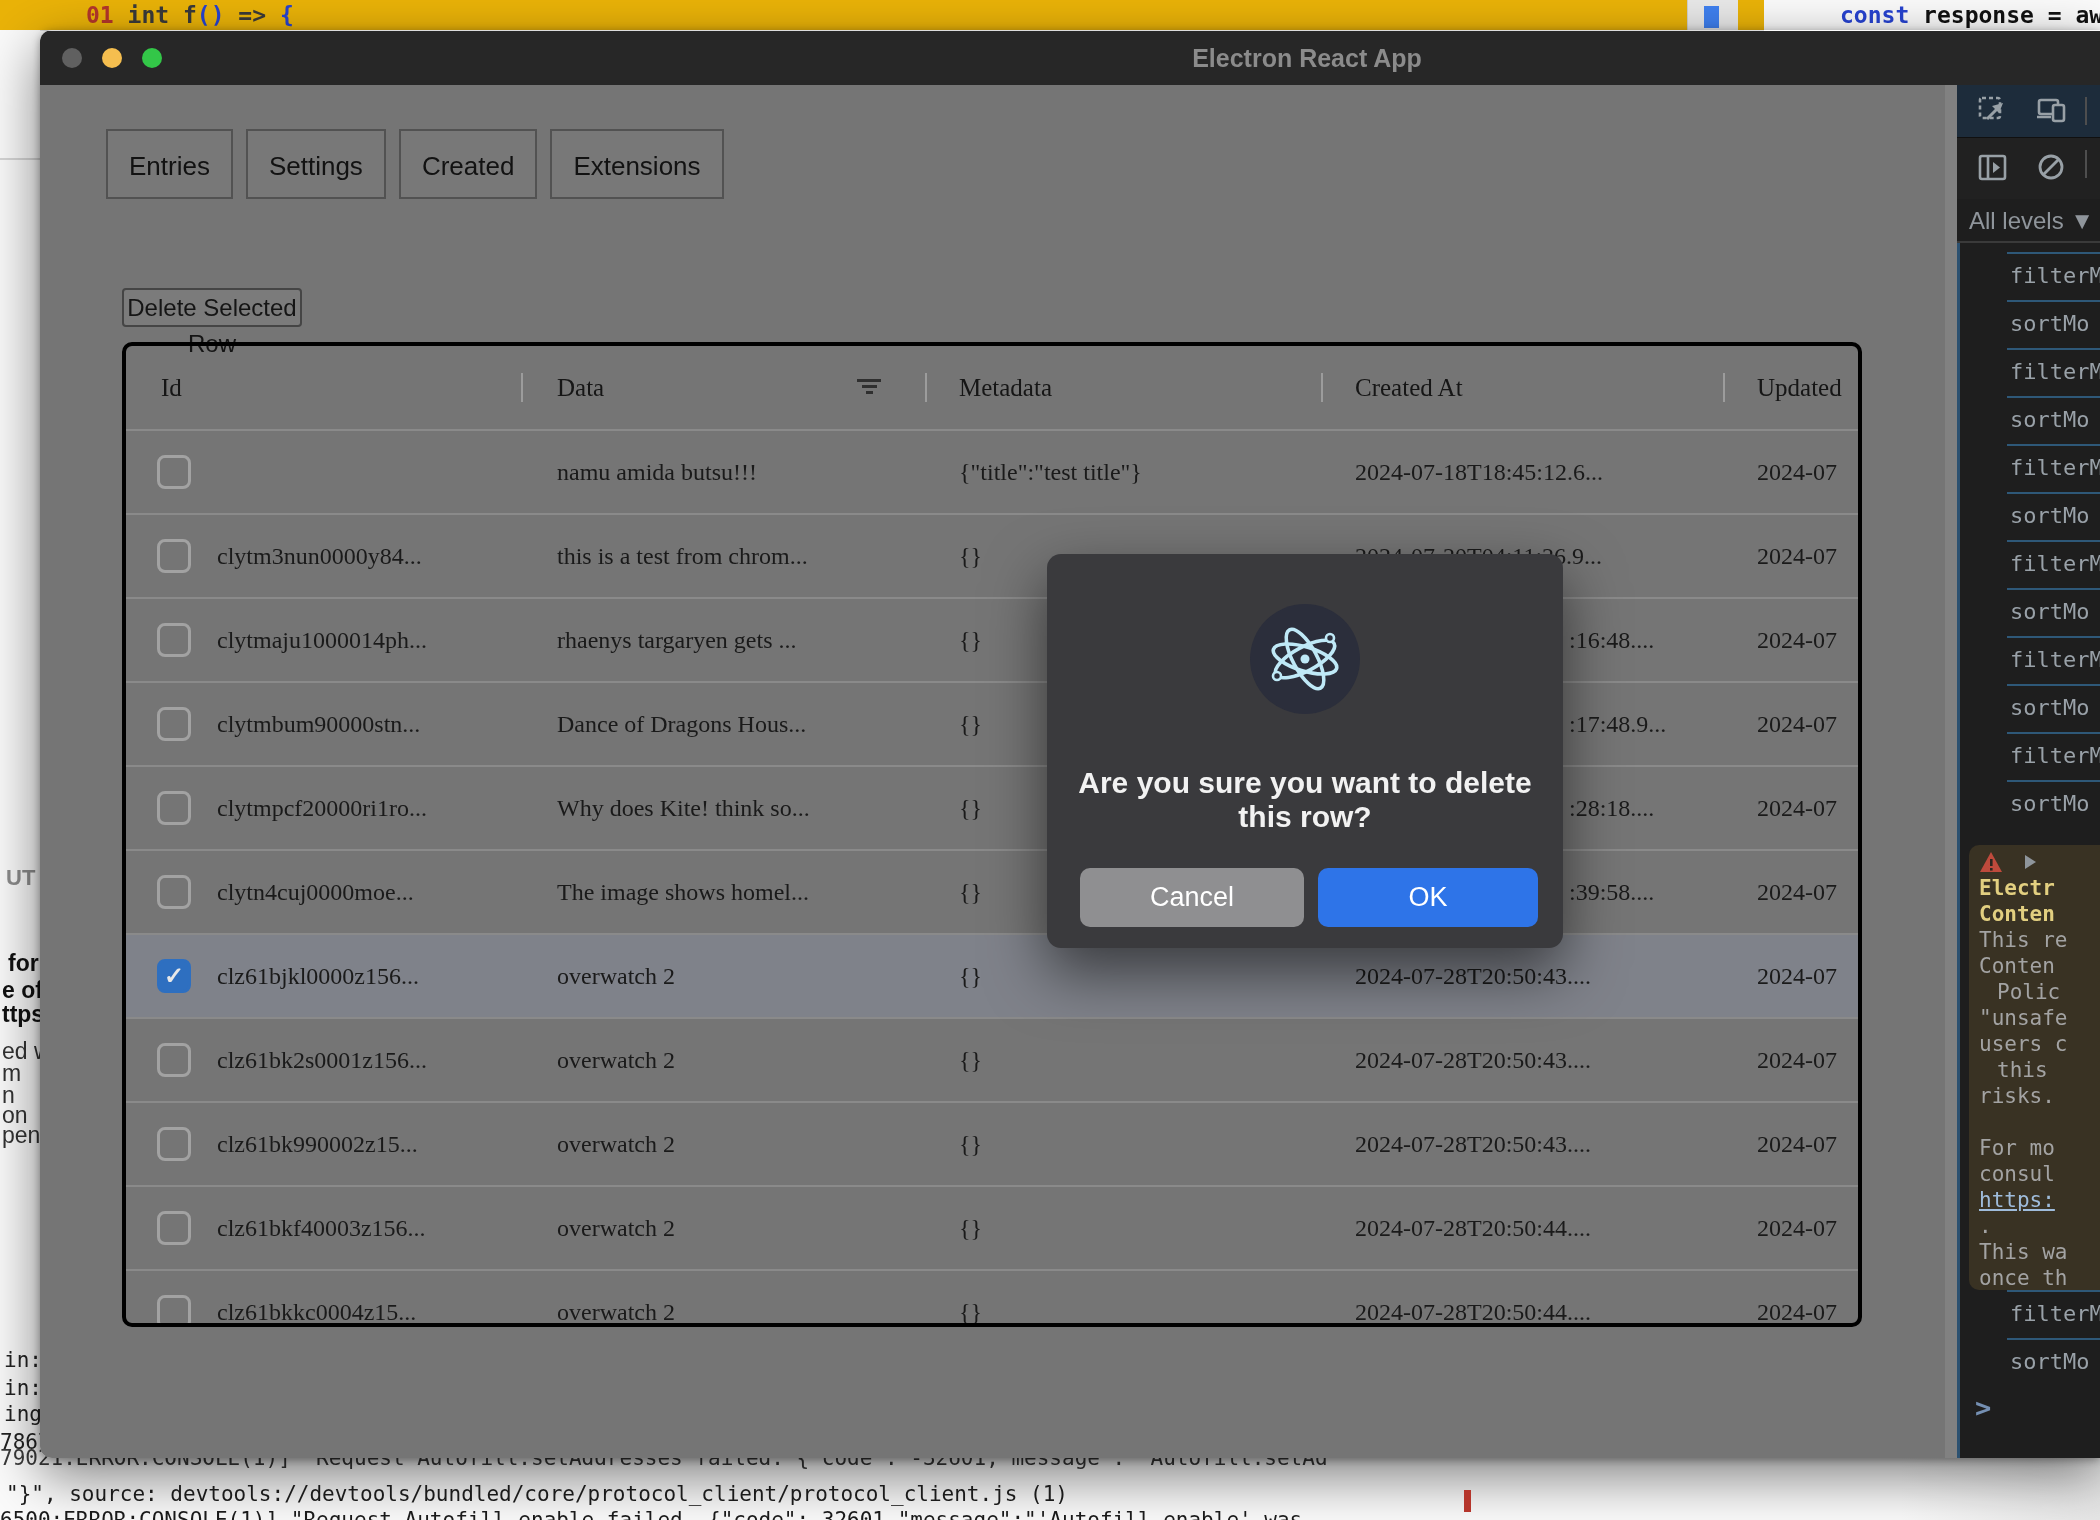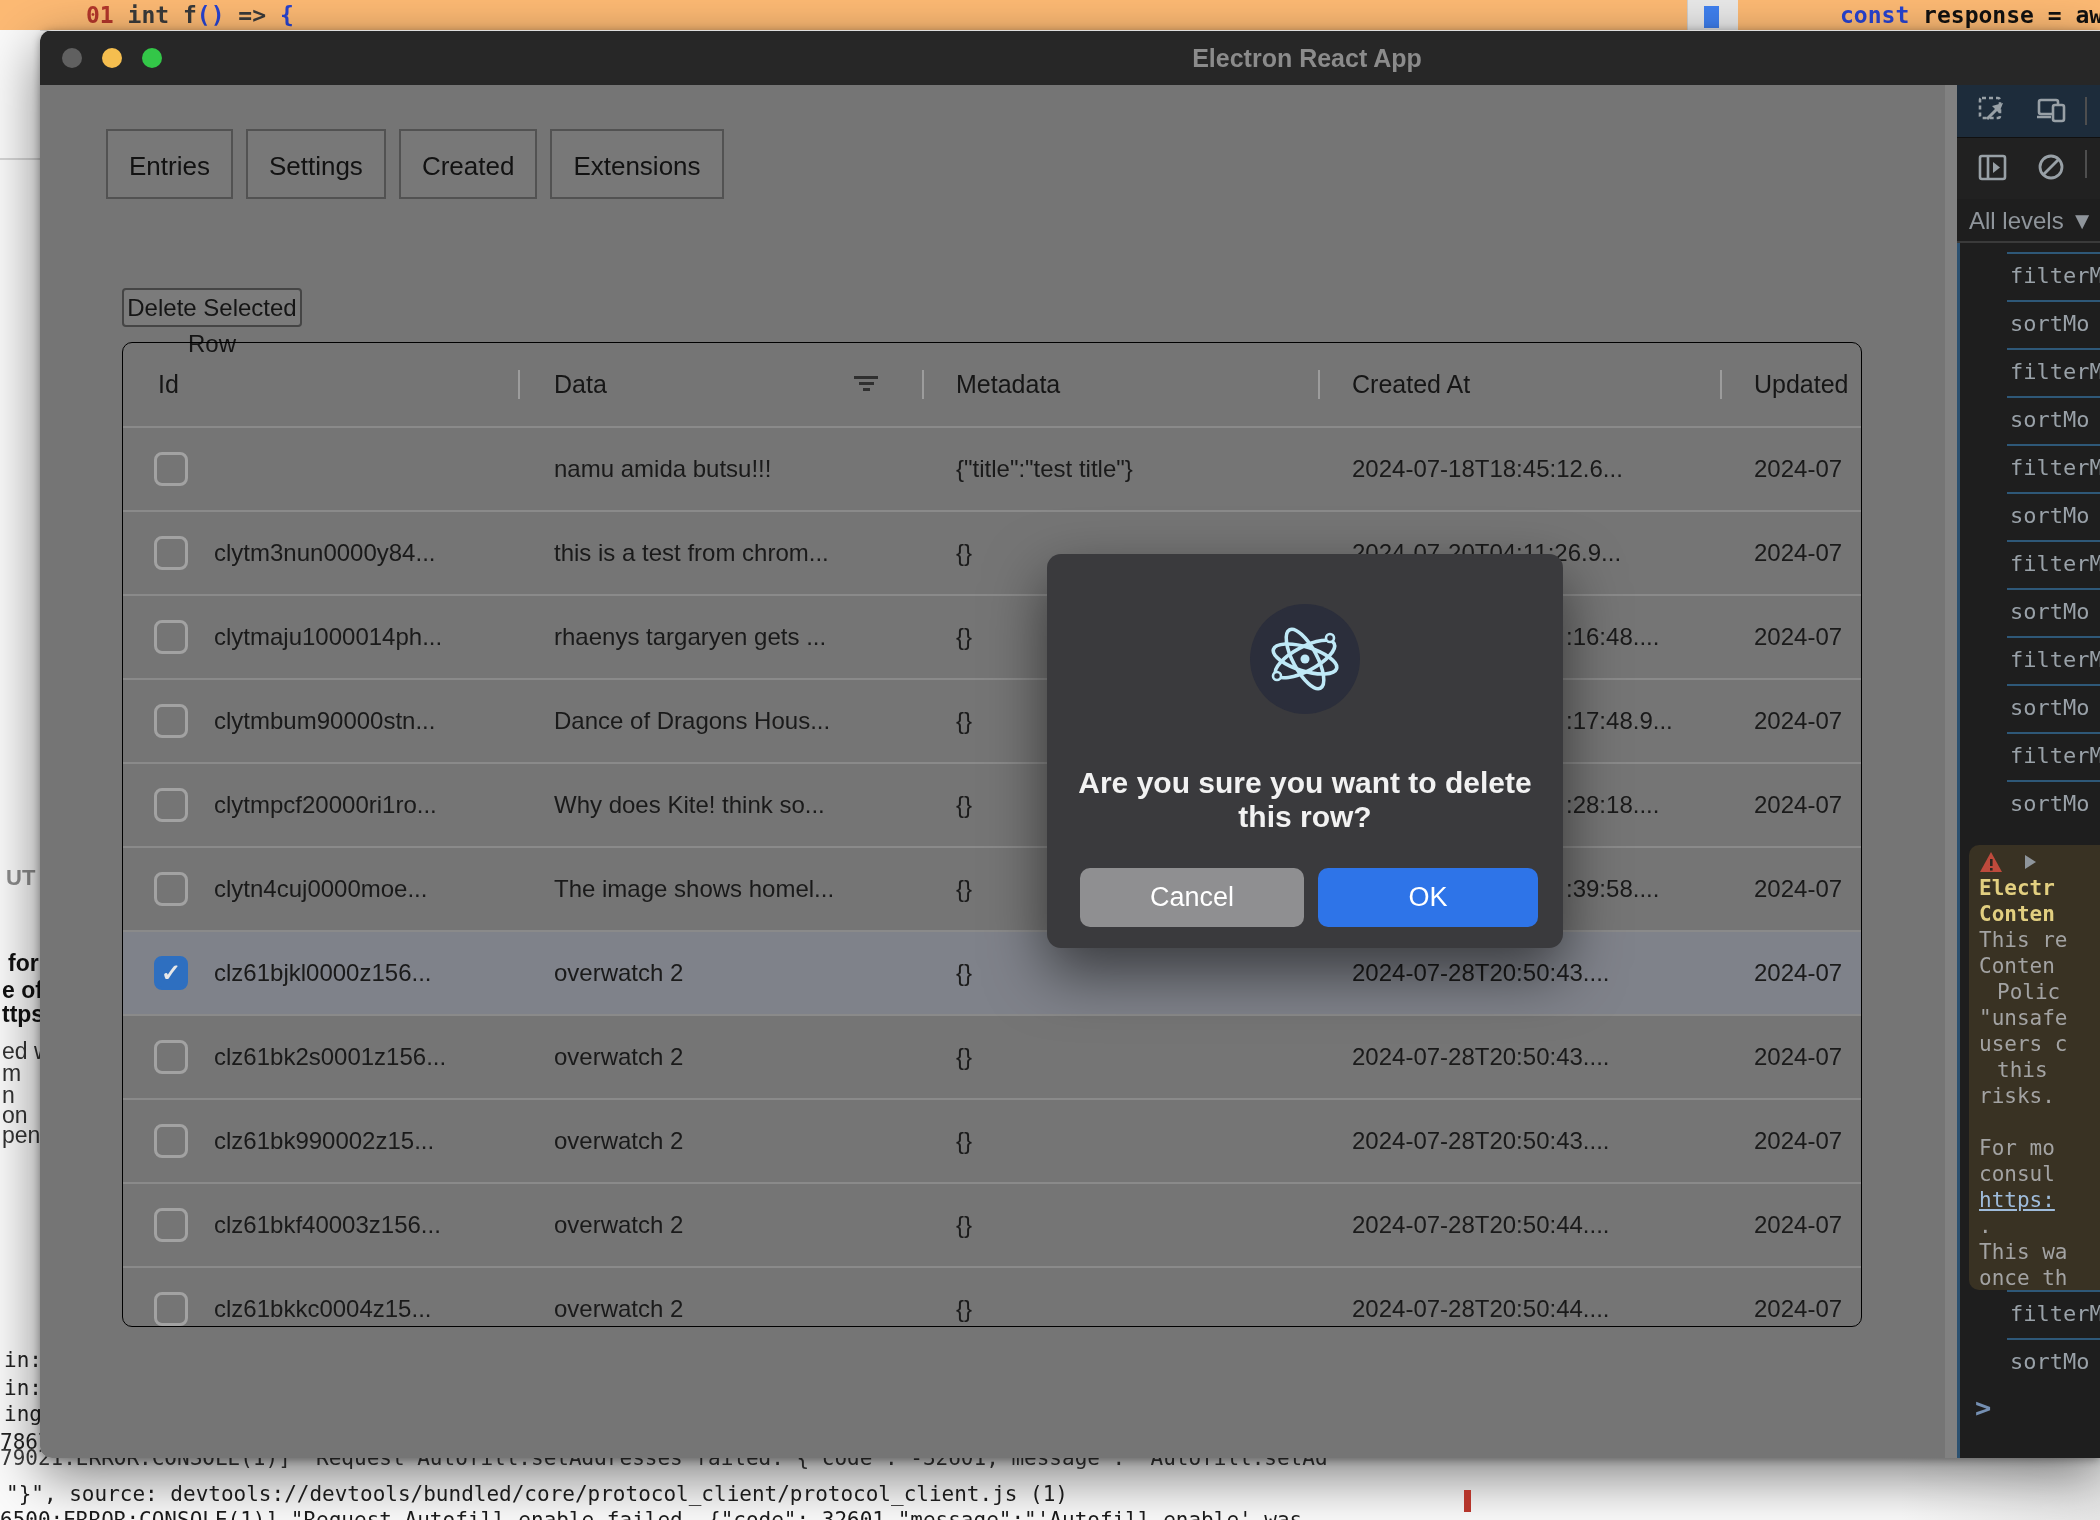--- a/index.html
+++ b/index.html
@@ -2,21 +2,21 @@
 <html><head>
 <meta charset="utf-8">
 <style>
   html,body{margin:0;padding:0;}
   body{width:2100px;height:1520px;position:relative;overflow:hidden;
        background:#fbfbfb;font-family:"Liberation Sans",sans-serif;}
   .abs{position:absolute;}
   .mono{font-family:"DejaVu Sans Mono",monospace;}
 
   
-  #top-strip{left:0;top:0;width:2100px;height:30px;background:#fdba74;border-bottom:1px solid #ddd;}
+  #top-strip{left:0;top:0;width:1764px;height:30px;background:#eab308;border-bottom:1px solid #ddd;}
   .code-line{top:2px;font-size:23px;white-space:pre;}
   .c-red{color:#b3362b;font-weight:bold;}
   .c-blue{color:#2743d0;font-weight:bold;}
   .c-dark{color:#3a3a3a;font-weight:bold;}
   #minimap{left:1687px;top:0;width:50px;height:30px;background:#e9e9e9;border-left:1px solid #d0d0d0;}
   #minimap-marker{left:16px;top:6px;width:15px;height:22px;background:#3f80f0;}
   #left-strip{left:0;top:30px;width:40px;height:1428px;background:#fafafa;}
   #left-strip-divider{left:0;top:128px;width:40px;height:2px;background:#d5d5d5;}
   .lfrag{left:2px;font-size:23px;color:#333;white-space:pre;}
   .lfrag.gray{color:#8c8c8c;font-weight:bold;font-size:22px;}
@@ -42,22 +42,22 @@
      color:#8b8b8b;font-size:25px;font-weight:bold;}
 
   
   #app-area{left:0;top:55px;width:1905px;height:1373px;background:#757575;}
   #tabs{left:66px;top:44px;display:flex;gap:13px;}
   .tab{height:70px;line-height:70px;padding:0 21px;border:2px solid #525252;background:#787878;
        font-size:26px;color:#121212;box-sizing:border-box;}
   #delete-btn{left:82px;top:203px;width:180px;height:39px;line-height:36px;text-align:center;
        background:#7b7b7b;border:2px solid #454545;border-radius:4px;font-size:24px;color:#151515;box-sizing:border-box;}
 
-  #data-table{left:82px;top:257px;width:1740px;height:985px;border:1px solid #000000;border-radius:10px;
-       overflow:hidden;box-sizing:border-box;}
+  #data-table{left:82px;top:257px;width:1740px;height:985px;border:4px solid #000000;border-radius:10px;
+       overflow:hidden;box-sizing:border-box;font-family:Liberation Serif, serif;}
   #t-header{left:0;top:0;width:100%;height:83px;}
   .hcell{top:0;height:83px;line-height:83px;font-size:25px;font-weight:500;color:#161616;}
   .hsep{top:27px;width:2px;height:29px;background:#9c9c9c;}
   .t-row{position:absolute;left:0;width:100%;height:84px;border-top:2px solid #8a8a8a;box-sizing:border-box;}
   .t-row.selected{background:#7f828a;}
   .cell{position:absolute;top:0;height:82px;line-height:82px;font-size:24px;color:#1a1a1a;white-space:pre;}
   .cell-id{left:91px;} .cell-data{left:431px;} .cell-meta{left:833px;}
   .cell-created{left:1229px;} .cell-created.frag{left:1443px;} .cell-updated{left:1631px;}
   .checkbox{position:absolute;left:31px;top:24px;width:34px;height:34px;border:3px solid #a2a2a2;
        border-radius:8px;box-sizing:border-box;}

